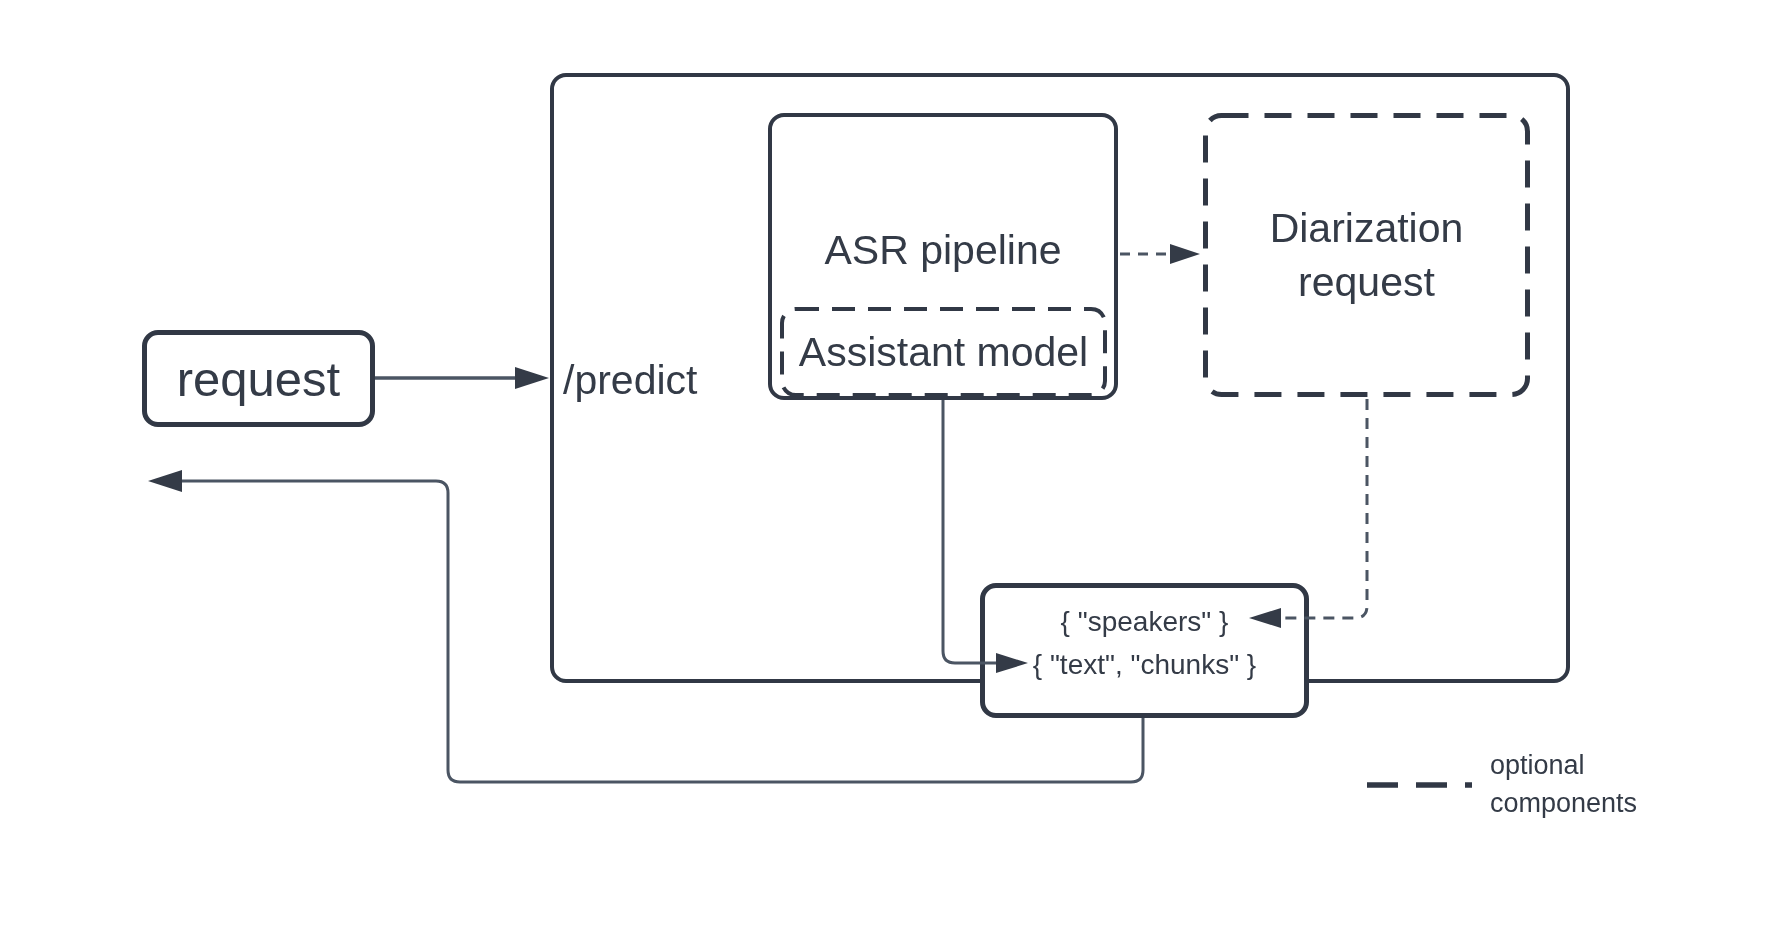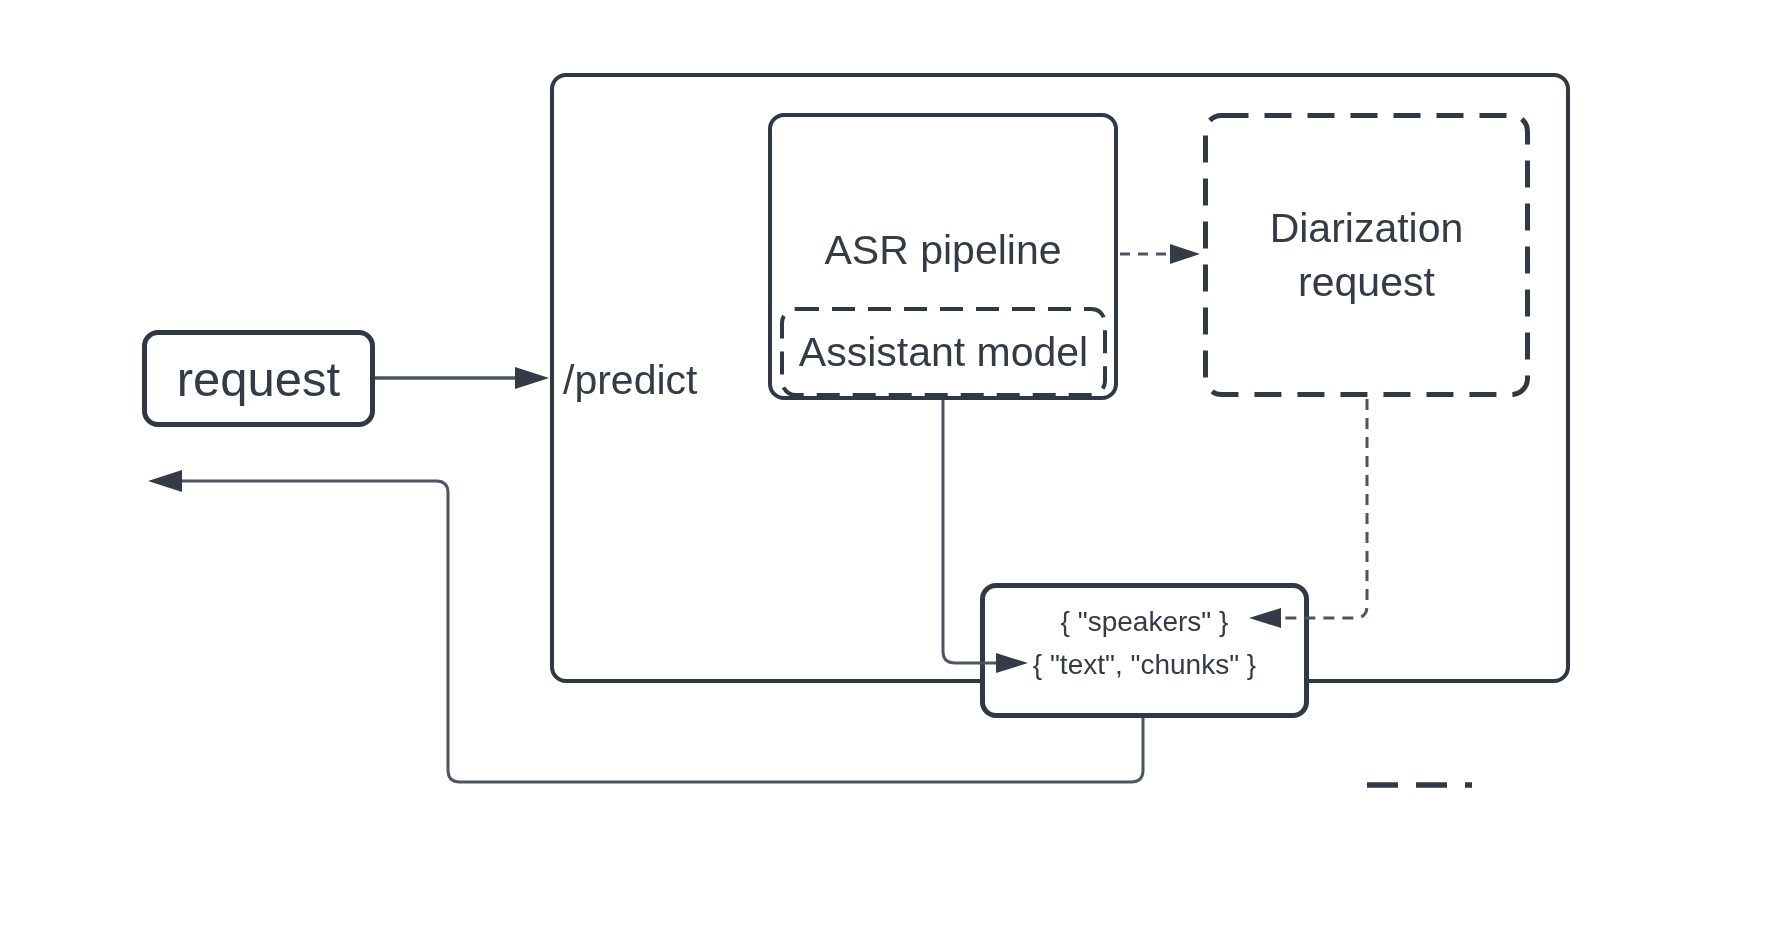--- a/index.html
+++ b/index.html
@@ -87,20 +87,21 @@
 
   <div class="node-label" id="assistant-label">Assistant model</div>
 
   <div class="node-label" id="diarization-label">Diarization request</div>
 
   <div class="box" id="output-box">
     <span>{ "speakers" }</span>
     <span>{ "text", "chunks" }</span>
   </div>
 
+  <div id="legend-label">optional components</div>
 
   <svg id="wires" viewBox="0 0 1775 929" xmlns="http://www.w3.org/2000/svg">
 
     <rect x="782" y="309" width="323" height="86" rx="14" fill="none" stroke="#313845" stroke-width="4" stroke-dasharray="23 13"></rect>
 
     <rect x="1205.5" y="115.5" width="322" height="279" rx="16" fill="none" stroke="#313845" stroke-width="5" stroke-dasharray="27 16"></rect>
 
     <g>
       <line x1="375" y1="378" x2="518" y2="378" stroke="#4b5563" stroke-width="3.5"></line>
       <polygon points="549,378 515,367 515,389" fill="#343b47"></polygon>

